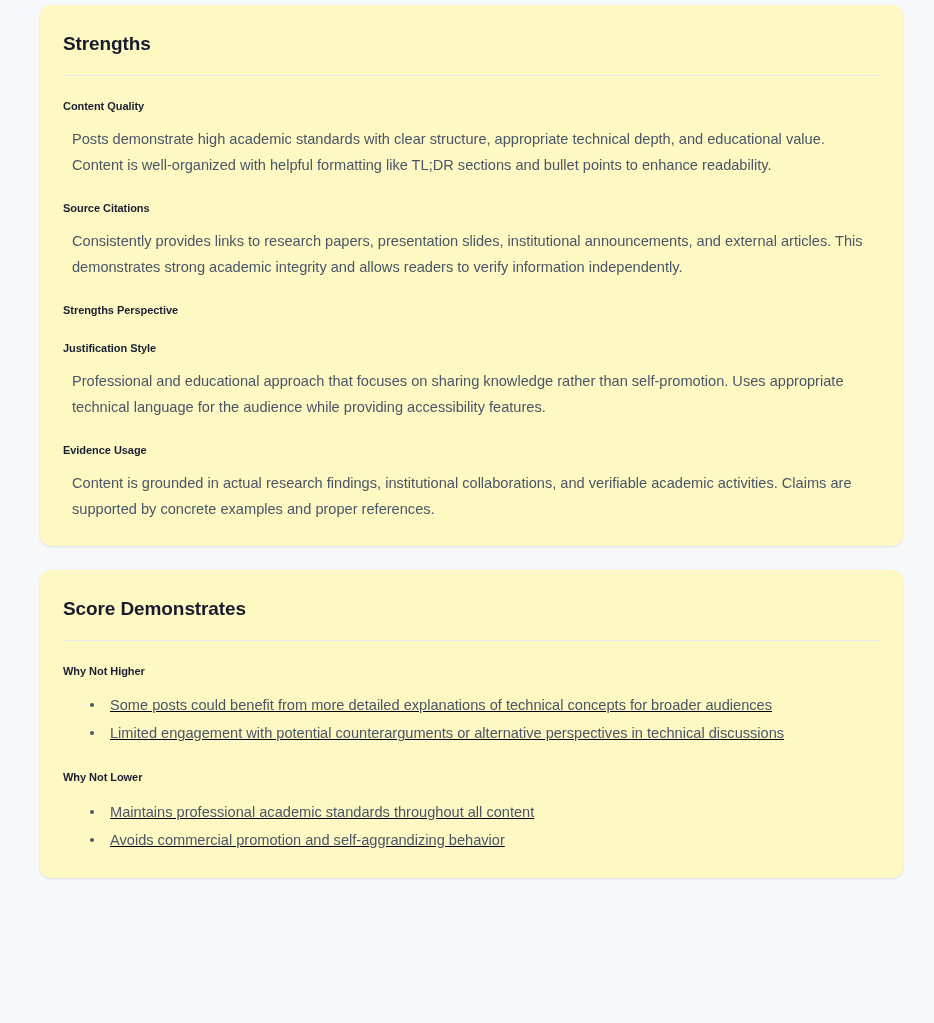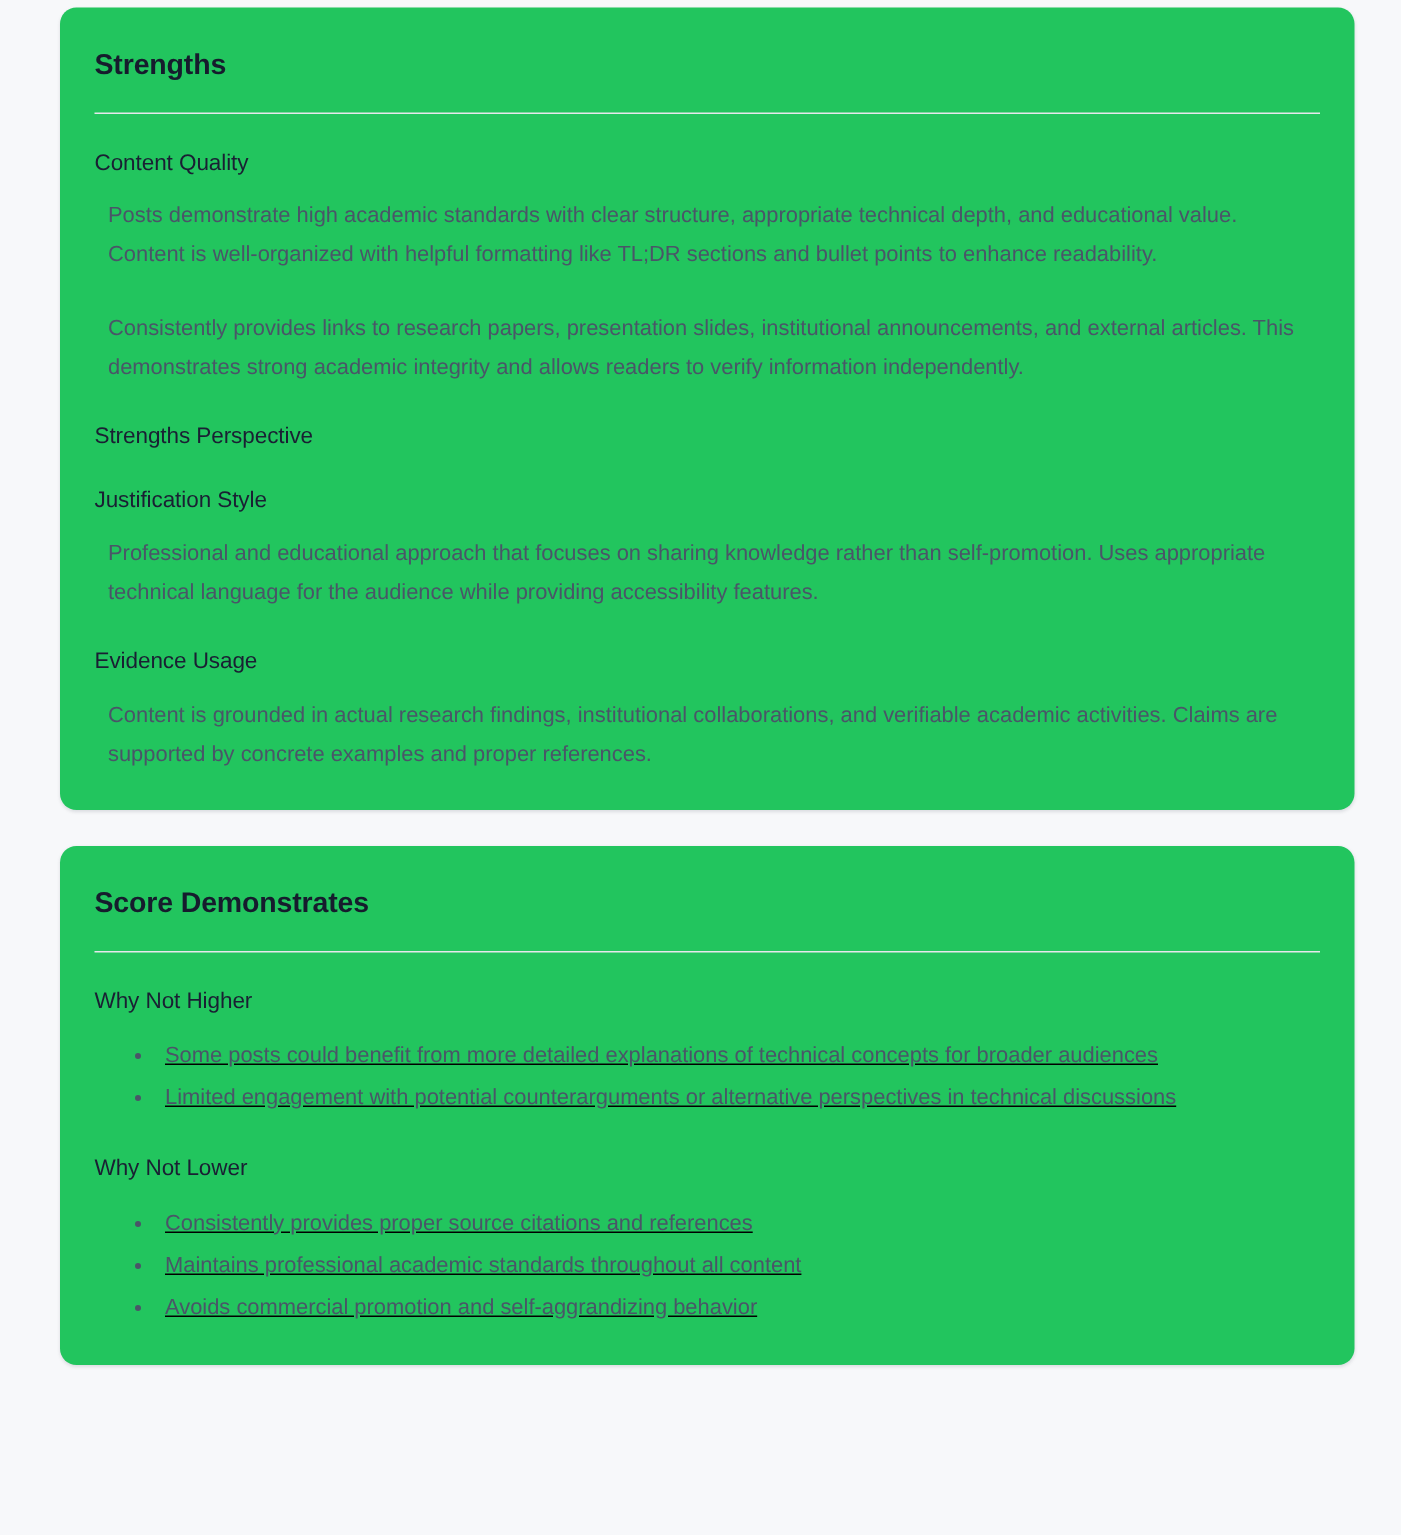--- a/index.html
+++ b/index.html
@@ -14,21 +14,21 @@
 
   .page {
     width: 934px;
     min-height: 1023px;
     background: #f7f8fa;
     padding: 5px 31px 0 40px;
     overflow: hidden;
   }
 
   .card {
-    background: #22c55e;
+    background: #fef9c3;
     border-radius: 11px;
     box-shadow: 0 1px 3px rgba(16, 24, 40, 0.07),
                 0 1px 2px rgba(16, 24, 40, 0.05);
     padding: 28px 23px 24px 23px;
     width: 863px;
   }
 
   .card + .card { margin-top: 24px; }
 
   .card-title {
@@ -42,22 +42,22 @@
   .card-divider {
     height: 1px;
     background: #e6e8ec;
     margin-top: 19px;
   }
 
   .section { margin-top: 23px; }
   .section:first-of-type { margin-top: 22px; }
 
   .section-heading {
-    font-size: 15px;
-    font-weight: normal;
+    font-size: 11px;
+    font-weight: bold;
     color: #1a1f33;
     line-height: 1.3;
     letter-spacing: -0.05px;
   }
 
   .section-body {
     margin-top: 13px;
     padding-left: 9px;
     font-size: 14.6px;
     line-height: 26px;
@@ -99,20 +99,21 @@
   <div class="card">
     <div class="card-title">Strengths</div>
     <div class="card-divider"></div>
 
     <div class="section">
       <div class="section-heading">Content Quality</div>
       <div class="section-body">Posts demonstrate high academic standards with clear structure, appropriate technical depth, and educational value. Content is well-organized with helpful formatting like TL;DR sections and bullet points to enhance readability.</div>
     </div>
 
     <div class="section">
+      <div class="section-heading">Source Citations</div>
       <div class="section-body">Consistently provides links to research papers, presentation slides, institutional announcements, and external articles. This demonstrates strong academic integrity and allows readers to verify information independently.</div>
     </div>
 
     <div class="section">
       <div class="section-heading">Strengths Perspective</div>
     </div>
 
     <div class="section">
       <div class="section-heading">Justification Style</div>
       <div class="section-body">Professional and educational approach that focuses on sharing knowledge rather than self-promotion. Uses appropriate technical language for the audience while providing accessibility features.</div>
@@ -132,20 +133,19 @@
       <div class="section-heading">Why Not Higher</div>
       <ul class="bullet-list">
         <li>Some posts could benefit from more detailed explanations of technical concepts for broader audiences</li>
         <li>Limited engagement with potential counterarguments or alternative perspectives in technical discussions</li>
       </ul>
     </div>
 
     <div class="section">
       <div class="section-heading">Why Not Lower</div>
       <ul class="bullet-list">
-        <li>Consistently provides proper source citations and references</li>
         <li>Maintains professional academic standards throughout all content</li>
         <li>Avoids commercial promotion and self-aggrandizing behavior</li>
       </ul>
     </div>
   </div>
 
 </div>
 
 </body></html>

